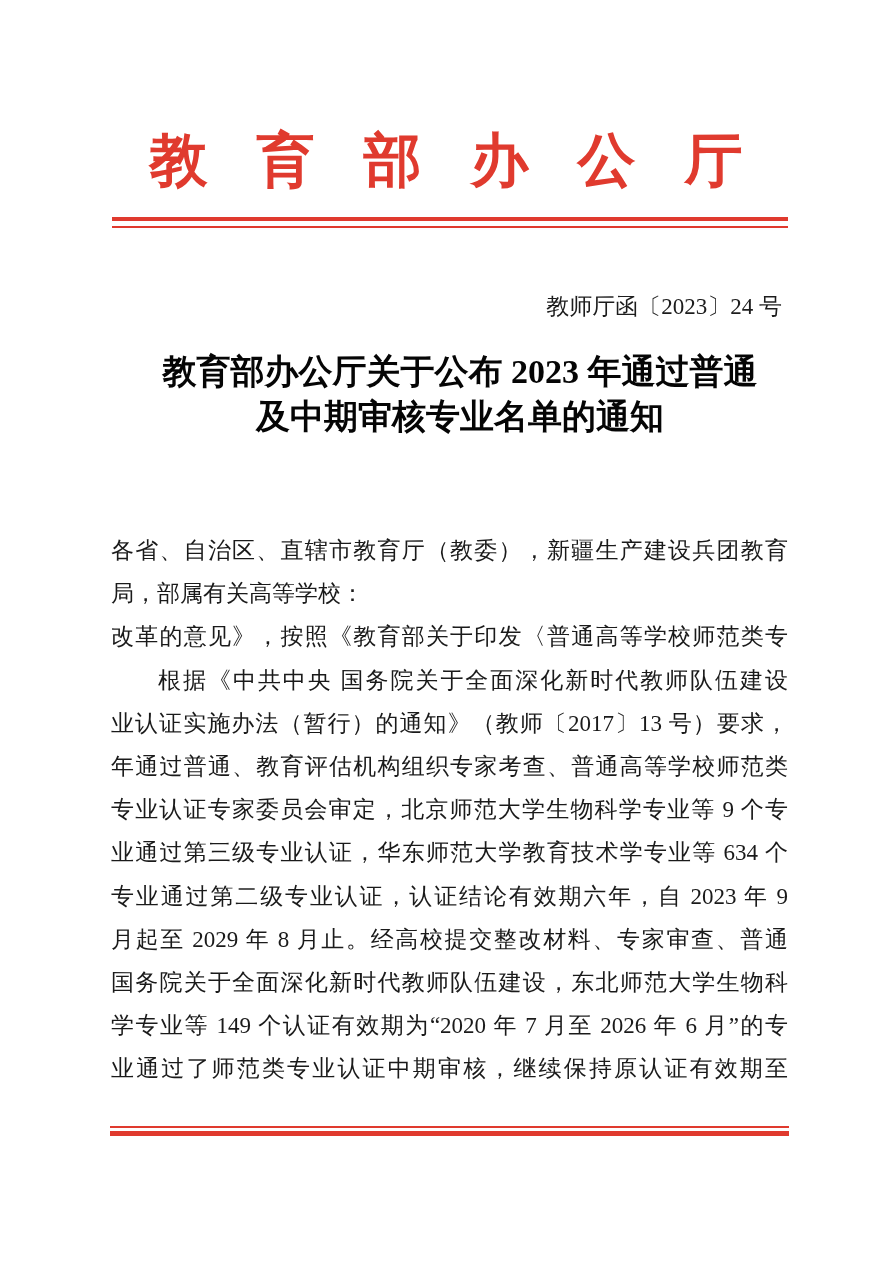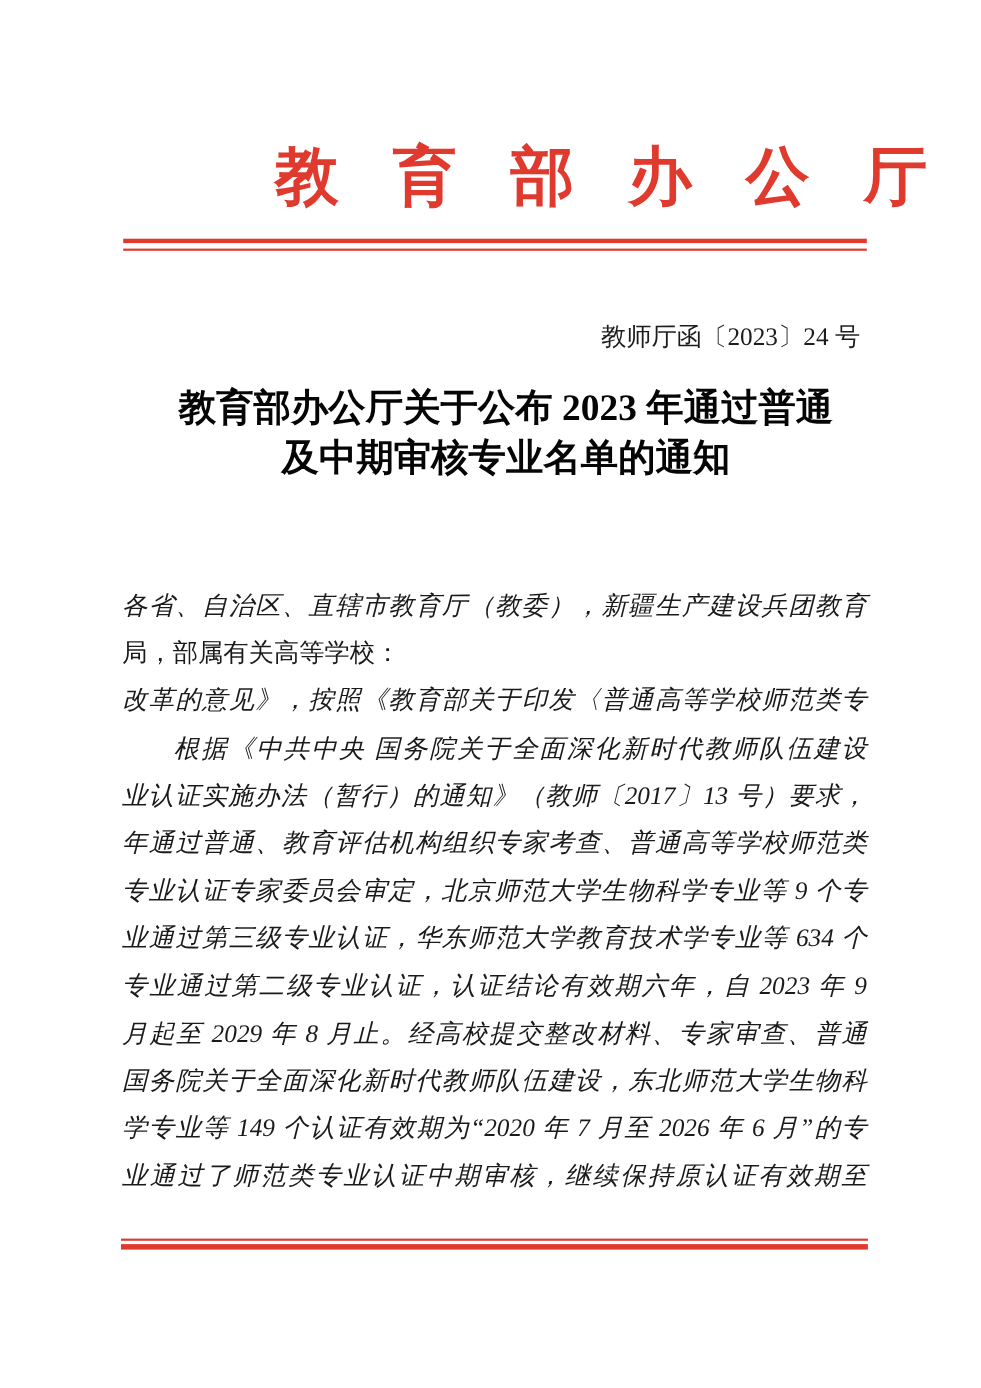--- a/index.html
+++ b/index.html
@@ -14,21 +14,21 @@
     background: #ffffff;
     overflow: hidden;
   }
 
   
   .letterhead {
     position: absolute;
     top: 122px;
     left: 0;
     width: 100%;
-    text-align: right;
+    text-align: center;
     color: var(--accent, #e03a2e);
     font-size: 58px;
     font-weight: 700;
     letter-spacing: 49px;
     padding-left: 49px; 
     white-space: nowrap;
   }
 
   
   .rule { position: absolute; background: var(--accent, #e03a2e); }
@@ -73,21 +73,20 @@
   }
   .doc-body .line {
     height: 43.2px;
     line-height: 43.2px;
     white-space: nowrap;
   }
   .doc-body .line.jl {
     white-space: normal;
     text-align: justify;
     text-align-last: justify;
-    font-style: italic;
   }
   .doc-body .line.ll {
     text-align: left;
   }
   .doc-body .line.ind {
     text-indent: 47px;
   }
 </style>
 </head>
 <body>

